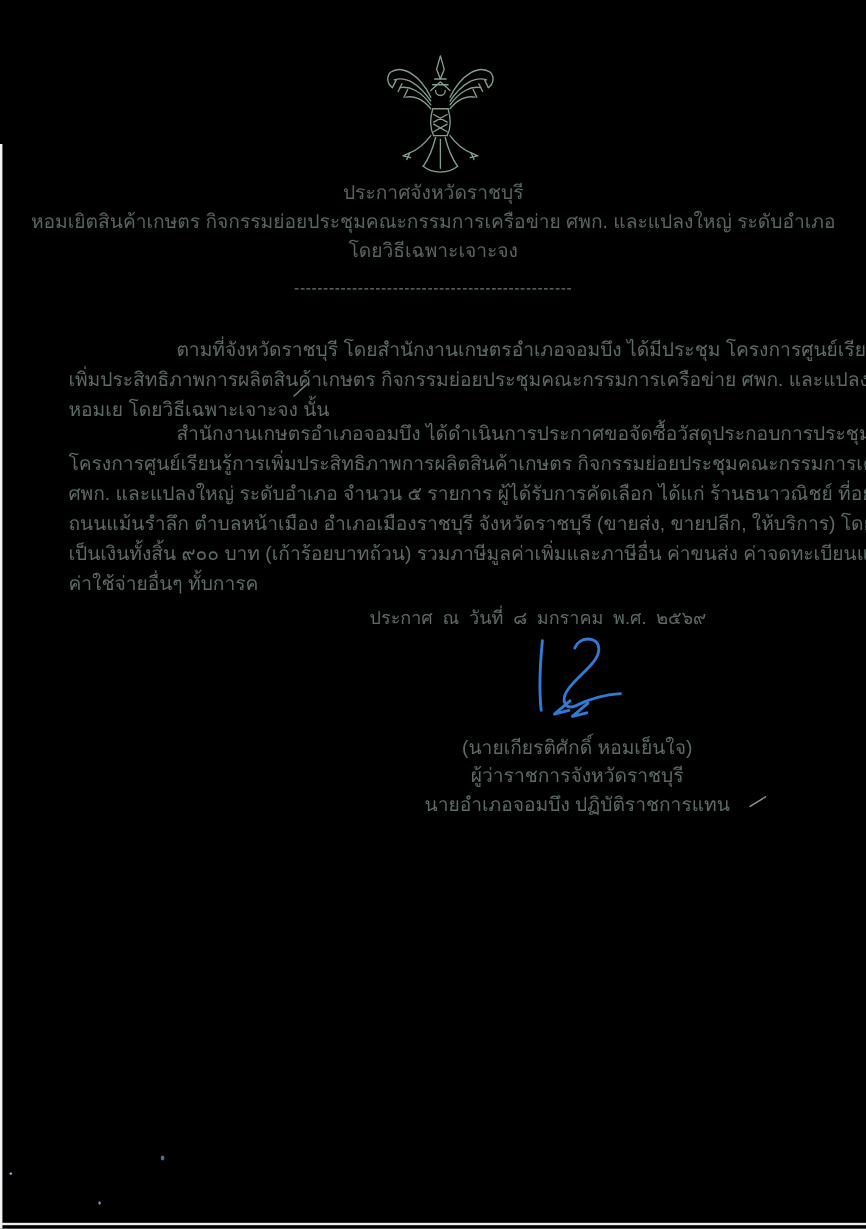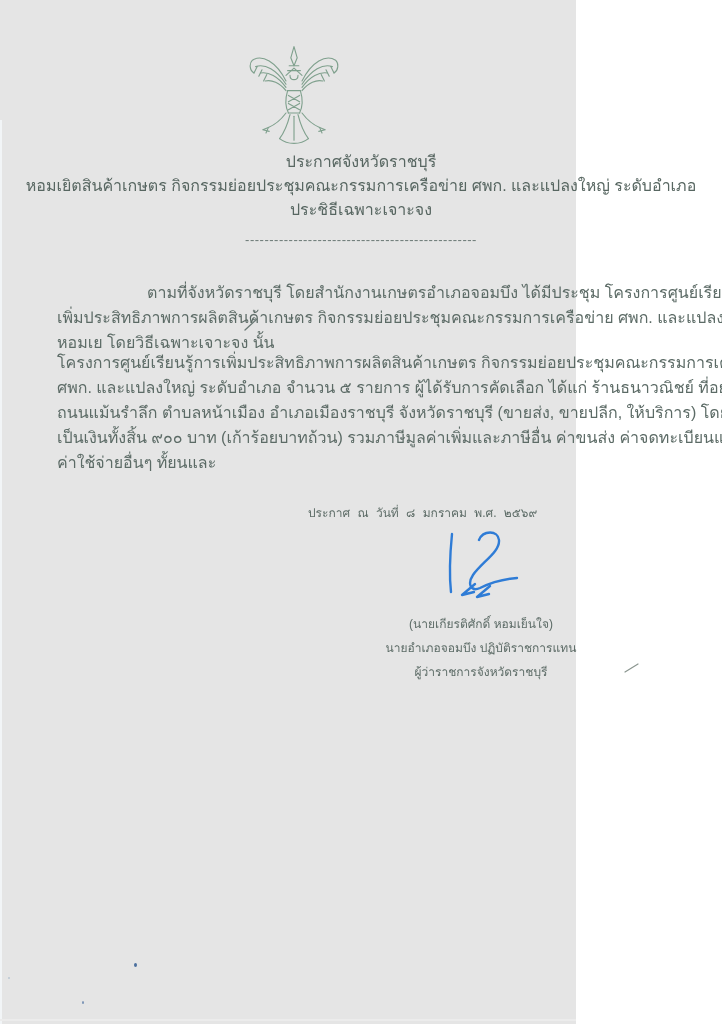--- a/index.html
+++ b/index.html
@@ -4,22 +4,22 @@
 <style>
   html, body { margin: 0; padding: 0; }
   body {
     width: 722px; height: 1024px;
     background: #ffffff;
     font-family: "Liberation Sans", "DejaVu Sans", sans-serif;
     overflow: hidden;
   }
   .page {
     position: relative;
-    width: 576px; height: 1024px;
-    background: #e5e5e5;
+    width: 722px; height: 1024px;
+    background: #000000;
     color: #5c6b66;
   }
   
   .page::after {
     content: "";
     position: absolute; left: 0; right: 0; bottom: 3px;
     height: 2px; background: #ececec;
   }
   .page::before {
     content: "";
@@ -60,37 +60,37 @@
     color: #5c6b66;
   }
   .para .pline { height: 25px; white-space: nowrap; }
   .para .indent { padding-left: 90px; }
   #para1 { top: 280px; }
   #para2 { top: 350px; }
 
   .date-line {
     position: absolute;
     top: 503px; left: 308px;
-    font-size: 12px;
+    font-size: 15px;
     color: #5c6b66;
     white-space: nowrap;
     word-spacing: 4px;
   }
 
   .signature-svg {
     position: absolute;
     top: 528px; left: 422px;
   }
 
   .sig-block {
     position: absolute;
     top: 612px; left: 330px;
     width: 302px;
     text-align: center;
-    font-size: 12px;
+    font-size: 16px;
     line-height: 24px;
     color: #5c6b66;
   }
   .sig-block div { height: 24px; white-space: nowrap; }
 
   .pen-mark {
     position: absolute;
     width: 16px; height: 16px;
   }
   #pen-mark-1 { top: 316px; left: 243px; }
@@ -144,55 +144,56 @@
 
     <path d="M55 88 C52 100 48 110 42 118"></path>
     <path d="M60 90 V120"></path>
     <path d="M65 88 C68 100 72 110 78 118"></path>
     <path d="M42 118 C52 126 68 126 78 118"></path>
   </svg>
 
   <div class="heading">
     <div class="hline">ประกาศจังหวัดราชบุรี</div>
     <div class="hline">หอมเยิตสินค้าเกษตร กิจกรรมย่อยประชุมคณะกรรมการเครือข่าย ศพก. และแปลงใหญ่ ระดับอำเภอ</div>
-    <div class="hline">ประชิธีเฉพาะเจาะจง</div>
+    <div class="hline">โดยวิธีเฉพาะเจาะจง</div>
     <div class="separator">------------------------------------------------</div>
   </div>
 
   <div class="para" id="para1">
     <div class="pline indent">ตามที่จังหวัดราชบุรี โดยสำนักงานเกษตรอำเภอจอมบึง ได้มีประชุม  โครงการศูนย์เรียนรู้การ</div>
     <div class="pline">เพิ่มประสิทธิภาพการผลิตสินค้าเกษตร กิจกรรมย่อยประชุมคณะกรรมการเครือข่าย ศพก. และแปลงใหญ่ ระดับ</div>
     <div class="pline">หอมเย โดยวิธีเฉพาะเจาะจง นั้น</div>
   </div>
 
   <svg class="pen-mark" id="pen-mark-1" width="16" height="16" viewBox="0 0 16 16">
     <path d="M2 14 L14 3" stroke="#6b7a76" stroke-width="1.3" fill="none" stroke-linecap="round"></path>
   </svg>
 
   <div class="para" id="para2">
+    <div class="pline indent">สำนักงานเกษตรอำเภอจอมบึง  ได้ดำเนินการประกาศขอจัดซื้อวัสดุประกอบการประชุม</div>
     <div class="pline">โครงการศูนย์เรียนรู้การเพิ่มประสิทธิภาพการผลิตสินค้าเกษตร กิจกรรมย่อยประชุมคณะกรรมการเครือข่าย</div>
     <div class="pline">ศพก. และแปลงใหญ่ ระดับอำเภอ จำนวน ๕ รายการ ผู้ได้รับการคัดเลือก ได้แก่ ร้านธนาวณิชย์ ที่อยู่เลขที่ ๕๙</div>
     <div class="pline">ถนนแม้นรำลึก ตำบลหน้าเมือง อำเภอเมืองราชบุรี จังหวัดราชบุรี (ขายส่ง, ขายปลีก, ให้บริการ) โดยเสนอราคา</div>
     <div class="pline">เป็นเงินทั้งสิ้น ๙๐๐ บาท (เก้าร้อยบาทถ้วน) รวมภาษีมูลค่าเพิ่มและภาษีอื่น ค่าขนส่ง ค่าจดทะเบียนและ</div>
-    <div class="pline">ค่าใช้จ่ายอื่นๆ ทั้ยนและ</div>
+    <div class="pline">ค่าใช้จ่ายอื่นๆ ทั้บการค</div>
   </div>
 
   <div class="date-line">ประกาศ  ณ  วันที่  ๘  มกราคม  พ.ศ.  ๒๕๖๙</div>
 
   <svg class="signature-svg" width="115" height="82" viewBox="0 0 115 82" fill="none" stroke="#2f7cd6" stroke-width="2.4" stroke-linecap="round" stroke-linejoin="round">
     <path d="M30 6 C28 26 27 46 29 64"></path>
     <path d="M57 12 C61 2 76 2 77 12 C78 24 60 34 51 47 C45 56 49 64 58 60 C68 55 80 51 95 50"></path>
     <path d="M53 56 L40 67 L52 64"></path>
     <path d="M68 58 L55 69 L67 66"></path>
   </svg>
 
   <div class="sig-block">
     <div>(นายเกียรติศักดิ์  หอมเย็นใจ)</div>
+    <div>ผู้ว่าราชการจังหวัดราชบุรี</div>
     <div>นายอำเภอจอมบึง ปฏิบัติราชการแทน</div>
-    <div>ผู้ว่าราชการจังหวัดราชบุรี</div>
   </div>
 
   <svg class="pen-mark" id="pen-mark-2" width="16" height="16" viewBox="0 0 16 16">
     <path d="M2 13 L15 5" stroke="#8a958f" stroke-width="1.2" fill="none" stroke-linecap="round"></path>
   </svg>
 
   <div class="speck" id="speck-1"></div>
   <div class="speck" id="speck-2"></div>
   <div class="speck" id="speck-3"></div>
 

